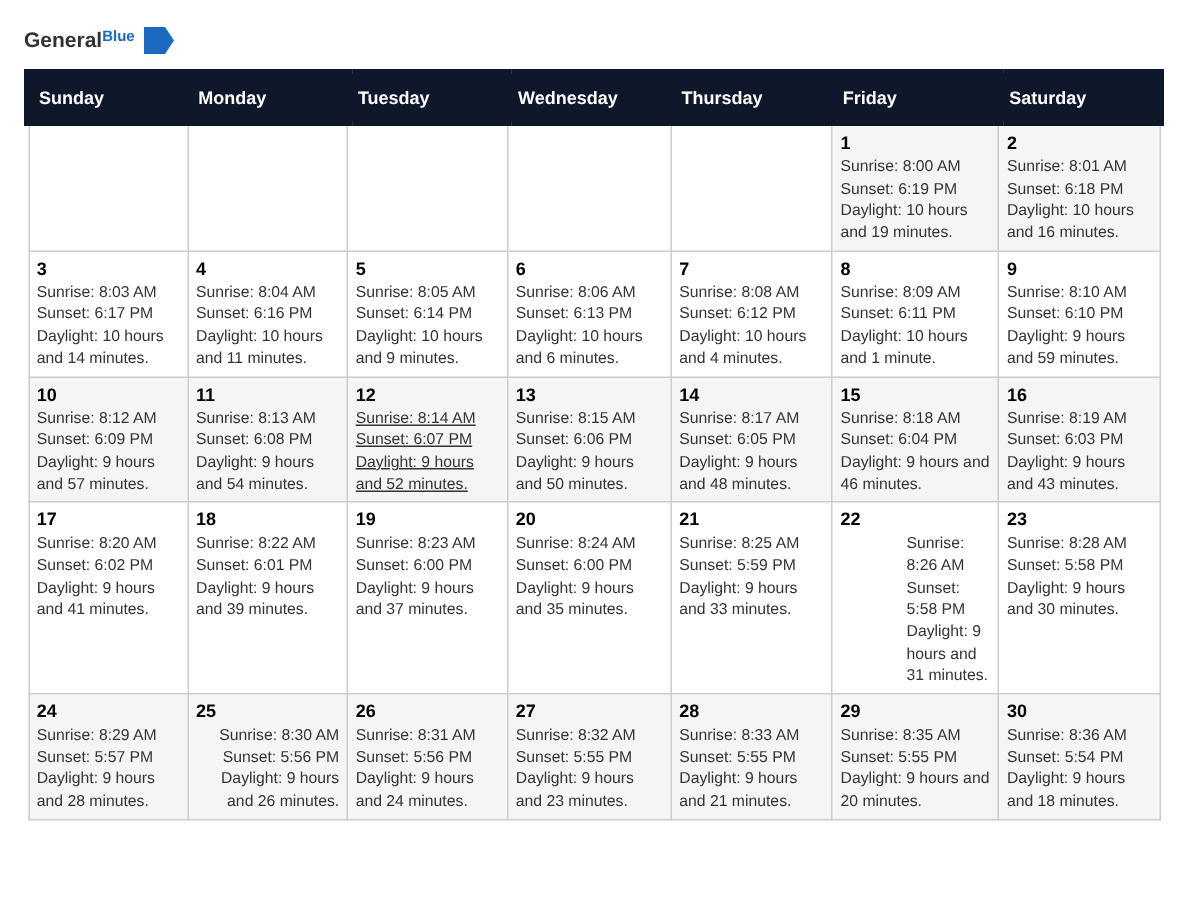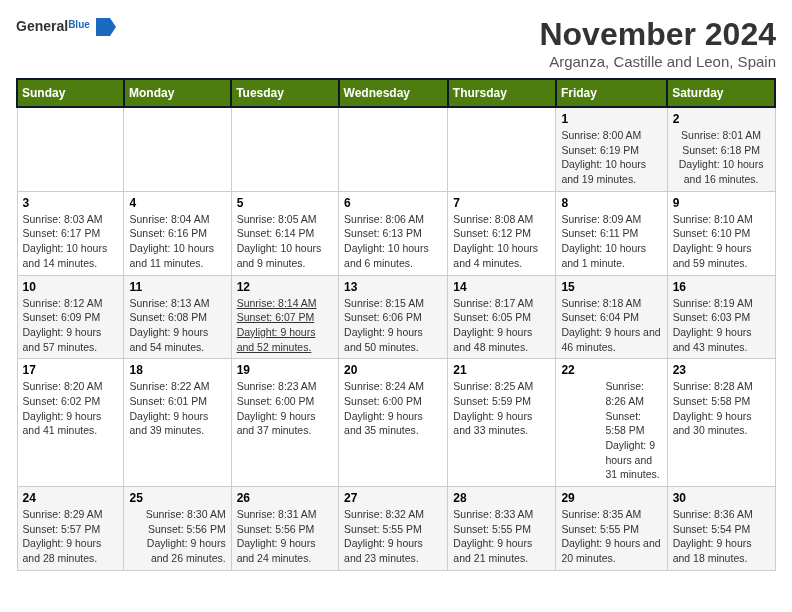--- a/index.html
+++ b/index.html
@@ -23,26 +23,26 @@
     }
     .title-area { text-align: right; }
     .month-title { font-size: 32px; font-weight: bold; color: #333; }
     .subtitle { font-size: 15px; color: #555; }
     table {
       width: 100%;
       border-collapse: collapse;
       font-size: 10.5px;
     }
     thead tr th {
-      background: #4d7c0f;
+      background: #0f172a;
       color: #fff;
       padding: 6px 4px;
       text-align: left;
       font-size: 12px;
-      border: 2px solid #0f172a;
+      border: 6px solid #0f172a;
     }
     tbody tr td {
       vertical-align: top;
       padding: 4px 5px;
       border: 1px solid #ccc;
       min-height: 80px;
       width: 113px;
     }
     tbody tr:nth-child(odd) td {
       background: #f5f5f5;
@@ -65,24 +65,20 @@
 <div class="header-area">
   <div class="logo">
     <div style="display:flex;flex-direction:row;line-height:1.1;">
       <span style="font-size:14px;font-weight:bold;color:#333;">General</span>
       <span style="font-size:10px;font-weight:bold;color:#1a6abf;">Blue</span>
     </div>
     <svg width="22" height="22" viewBox="0 0 22 22">
       <path d="M2 2 L16 2 L22 11 L16 20 L2 20 Z" fill="#1a6abf"></path>
     </svg>
   </div>
-  <div class="title-area">
-    <div class="month-title">November 2024</div>
-    <div class="subtitle">Arganza, Castille and Leon, Spain</div>
-  </div>
 </div>
 
 <table>
   <thead>
     <tr id="header-row">
         <th>Sunday</th>
         <th>Monday</th>
         <th>Tuesday</th>
         <th>Wednesday</th>
         <th>Thursday</th>
@@ -98,21 +94,21 @@
         <td class="empty-cell"></td>
         <td class="empty-cell"></td>
         <td>
           <span class="day-num">1</span>
           <div class="cell-content" style="white-space: pre-line;">Sunrise: 8:00 AM
 Sunset: 6:19 PM
 Daylight: 10 hours and 19 minutes.</div>
         </td>
         <td>
           <span class="day-num">2</span>
-          <div class="cell-content" style="white-space: pre-line; text-align: center;">Sunrise: 8:01 AM
+          <div class="cell-content" style="white-space: pre-line;">Sunrise: 8:01 AM
 Sunset: 6:18 PM
 Daylight: 10 hours and 16 minutes.</div>
         </td>
       </tr>
       <tr>
         <td>
           <span class="day-num">3</span>
           <div class="cell-content" style="white-space: pre-line;">Sunrise: 8:03 AM
 Sunset: 6:17 PM
 Daylight: 10 hours and 14 minutes.</div>

